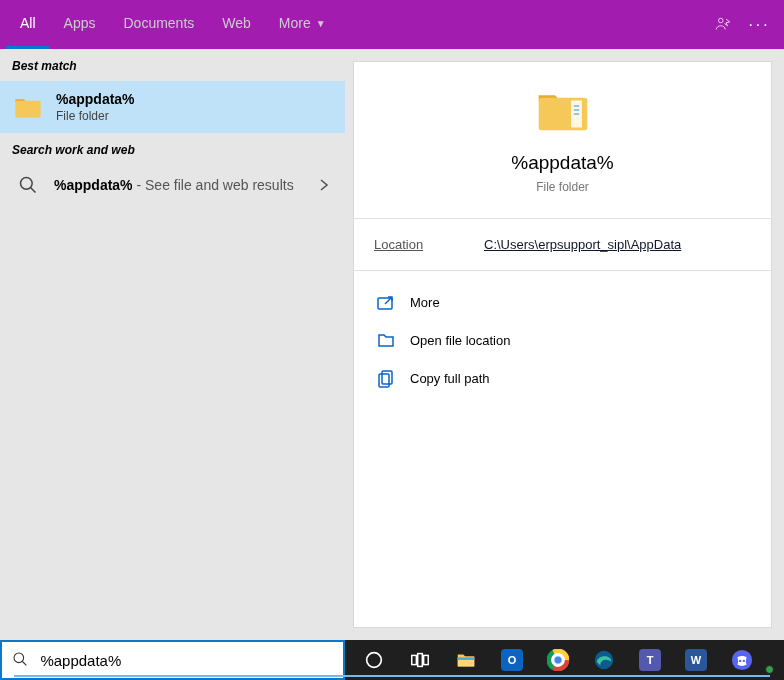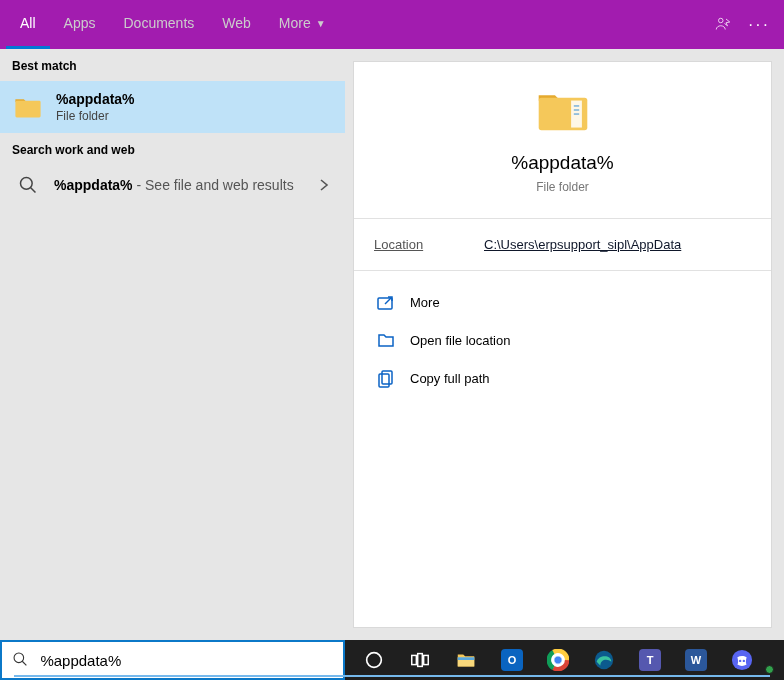--- a/index.html
+++ b/index.html
@@ -21,21 +21,21 @@
   .topicon { width: 34px; height: 34px; display: flex; align-items: center; justify-content: center; color: #fff; cursor: pointer; }
   .topicon svg { width: 18px; height: 18px; stroke: #fff; fill: none; }
   .ellipsis { letter-spacing: 2px; font-size: 16px; padding: 0 8px; cursor: pointer; color: #fff;}
 
   
   .middle { flex: 1; display: flex; min-height: 0; background: #e6e6e6; }
 
   
   .leftcol { width: 345px; background: #e6e6e6; display: flex; flex-direction: column; }
   .section-header {
-    font-size: 12px; font-weight: 600; color: #000; padding: 10px 12px 8px;
+    font-size: 12px; font-weight: 600; color: #000; padding: 10px 12px 8px; font-style: italic;
   }
   .result-row {
     display: flex; align-items: center; padding: 10px 14px; cursor: pointer;
     position: relative;
   }
   .result-row.selected { background: #bfe2f8; }
   .folder-icon-sm { width: 28px; height: 24px; margin-right: 14px; flex-shrink: 0; }
   .folder-body { fill: #f5c85a; }
   .folder-tab { fill: #e5aa2f; }
   .result-texts { display: flex; flex-direction: column; }

